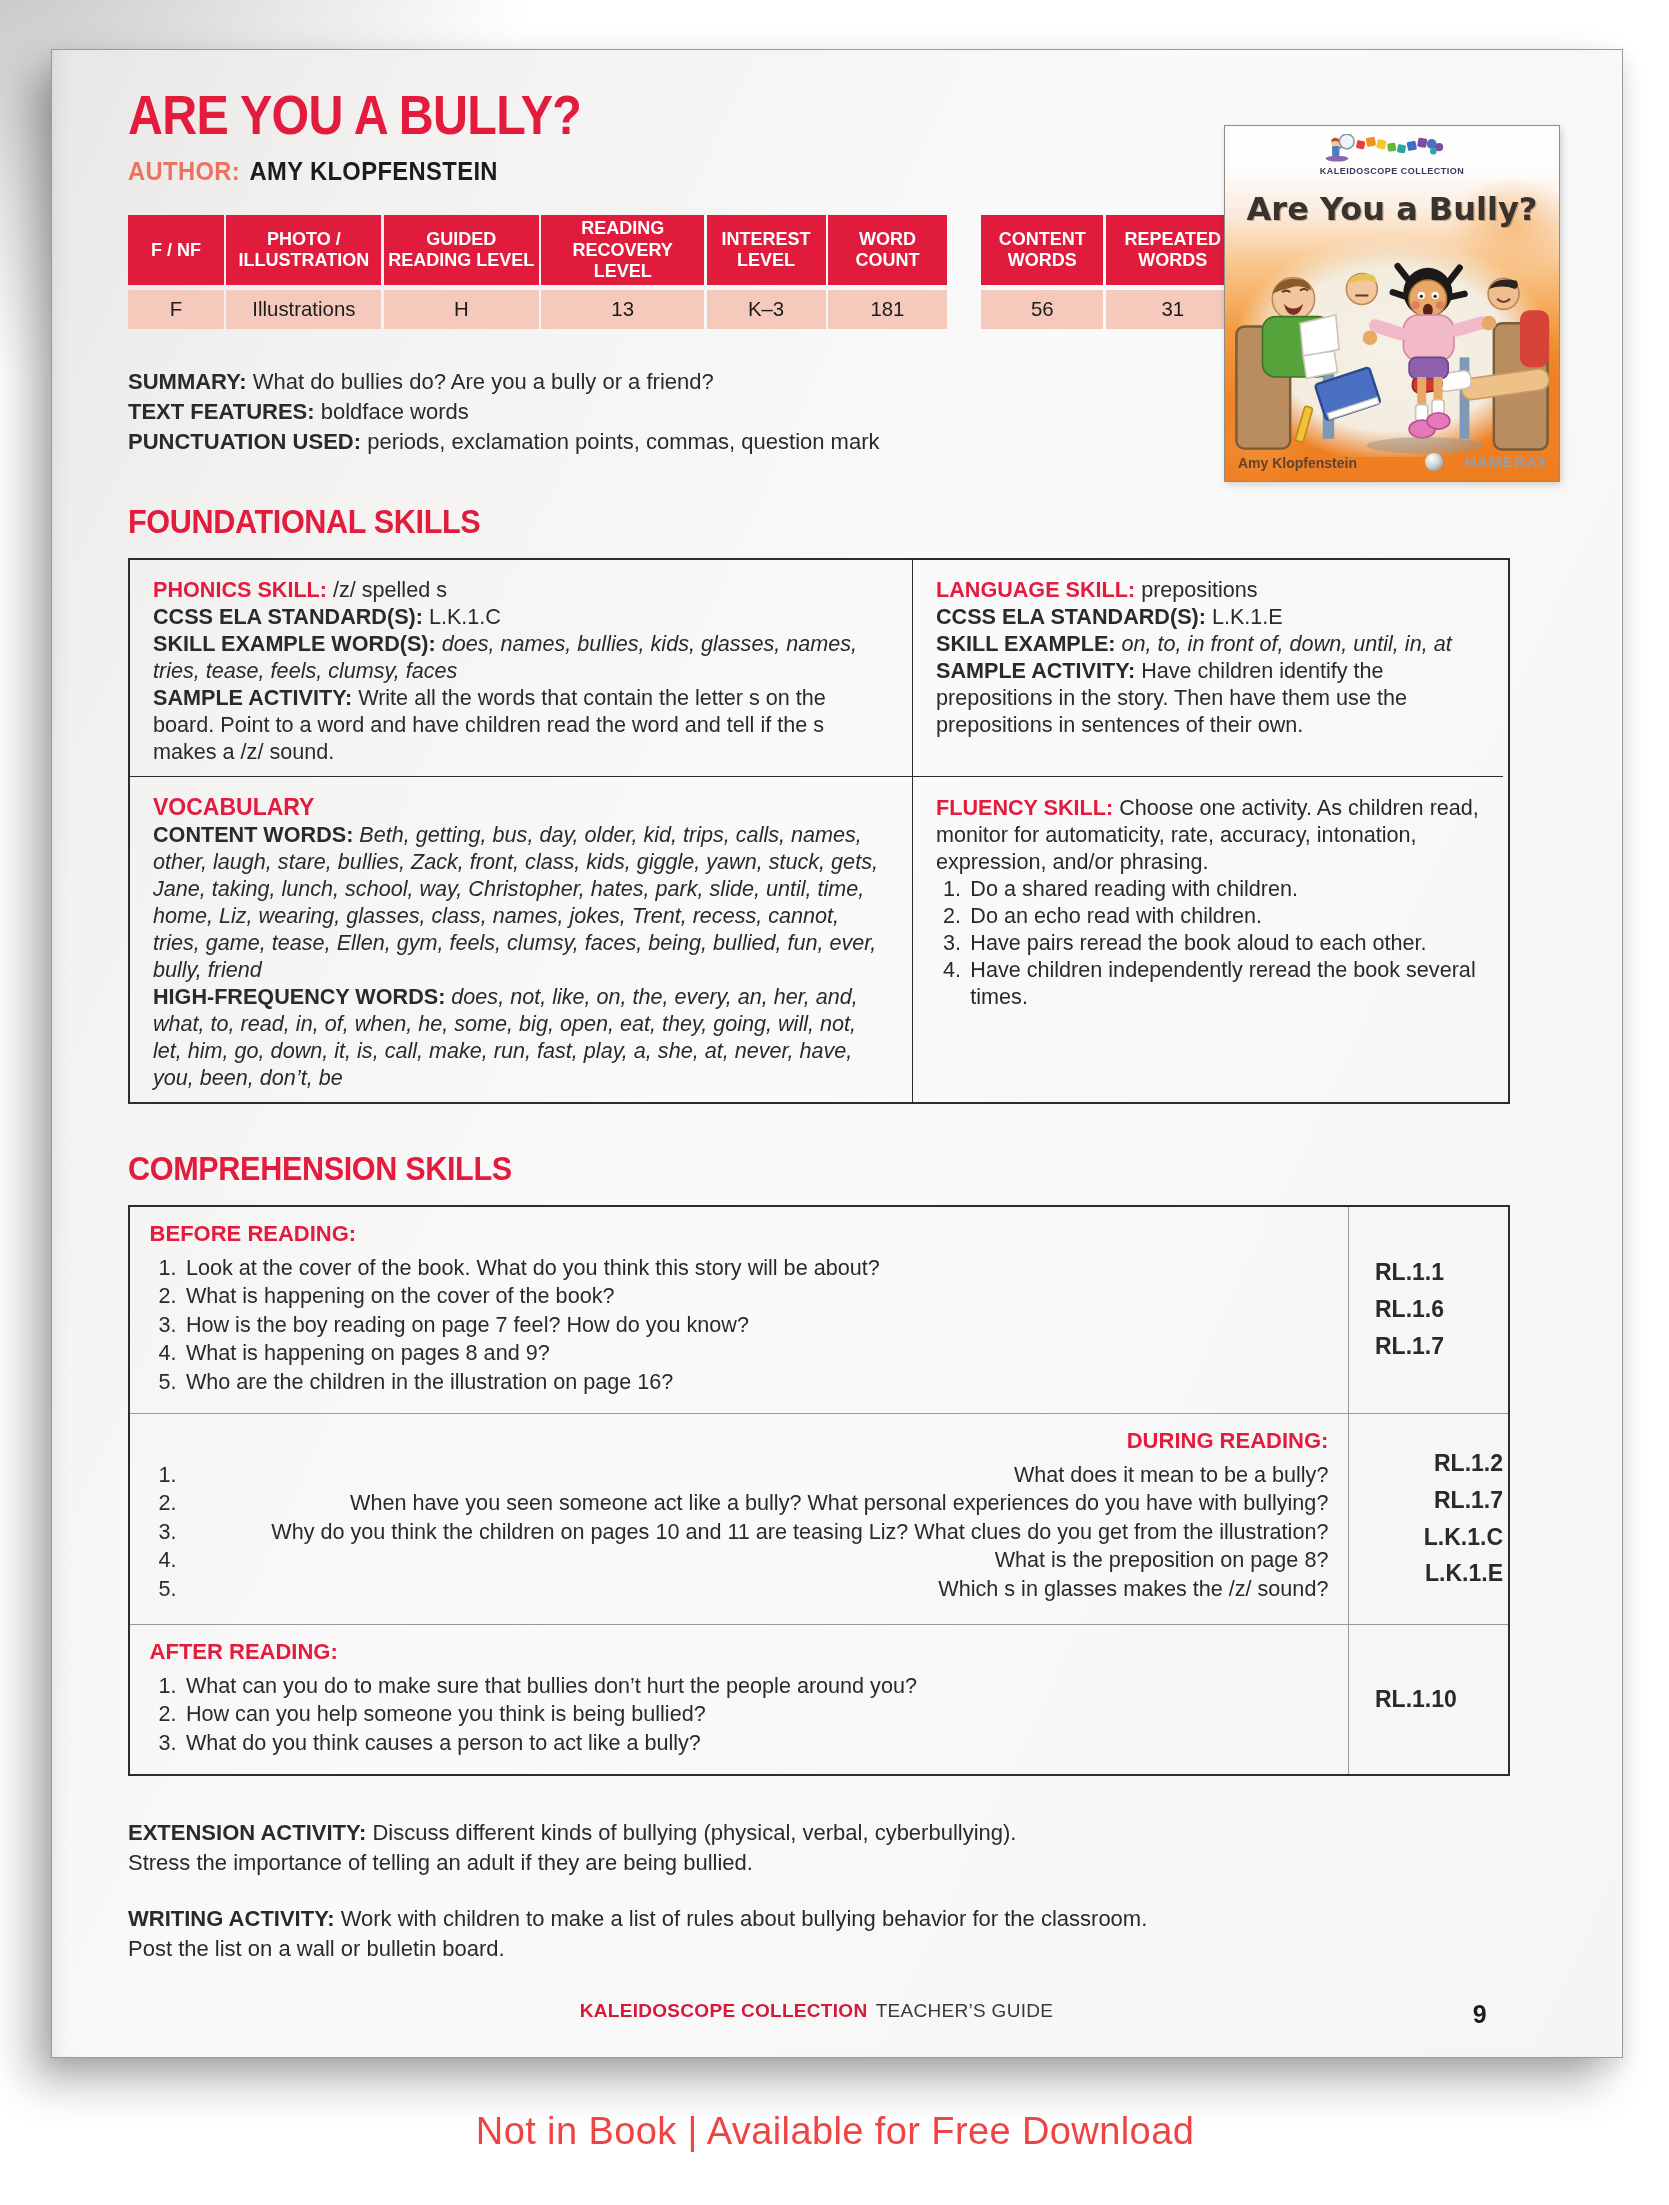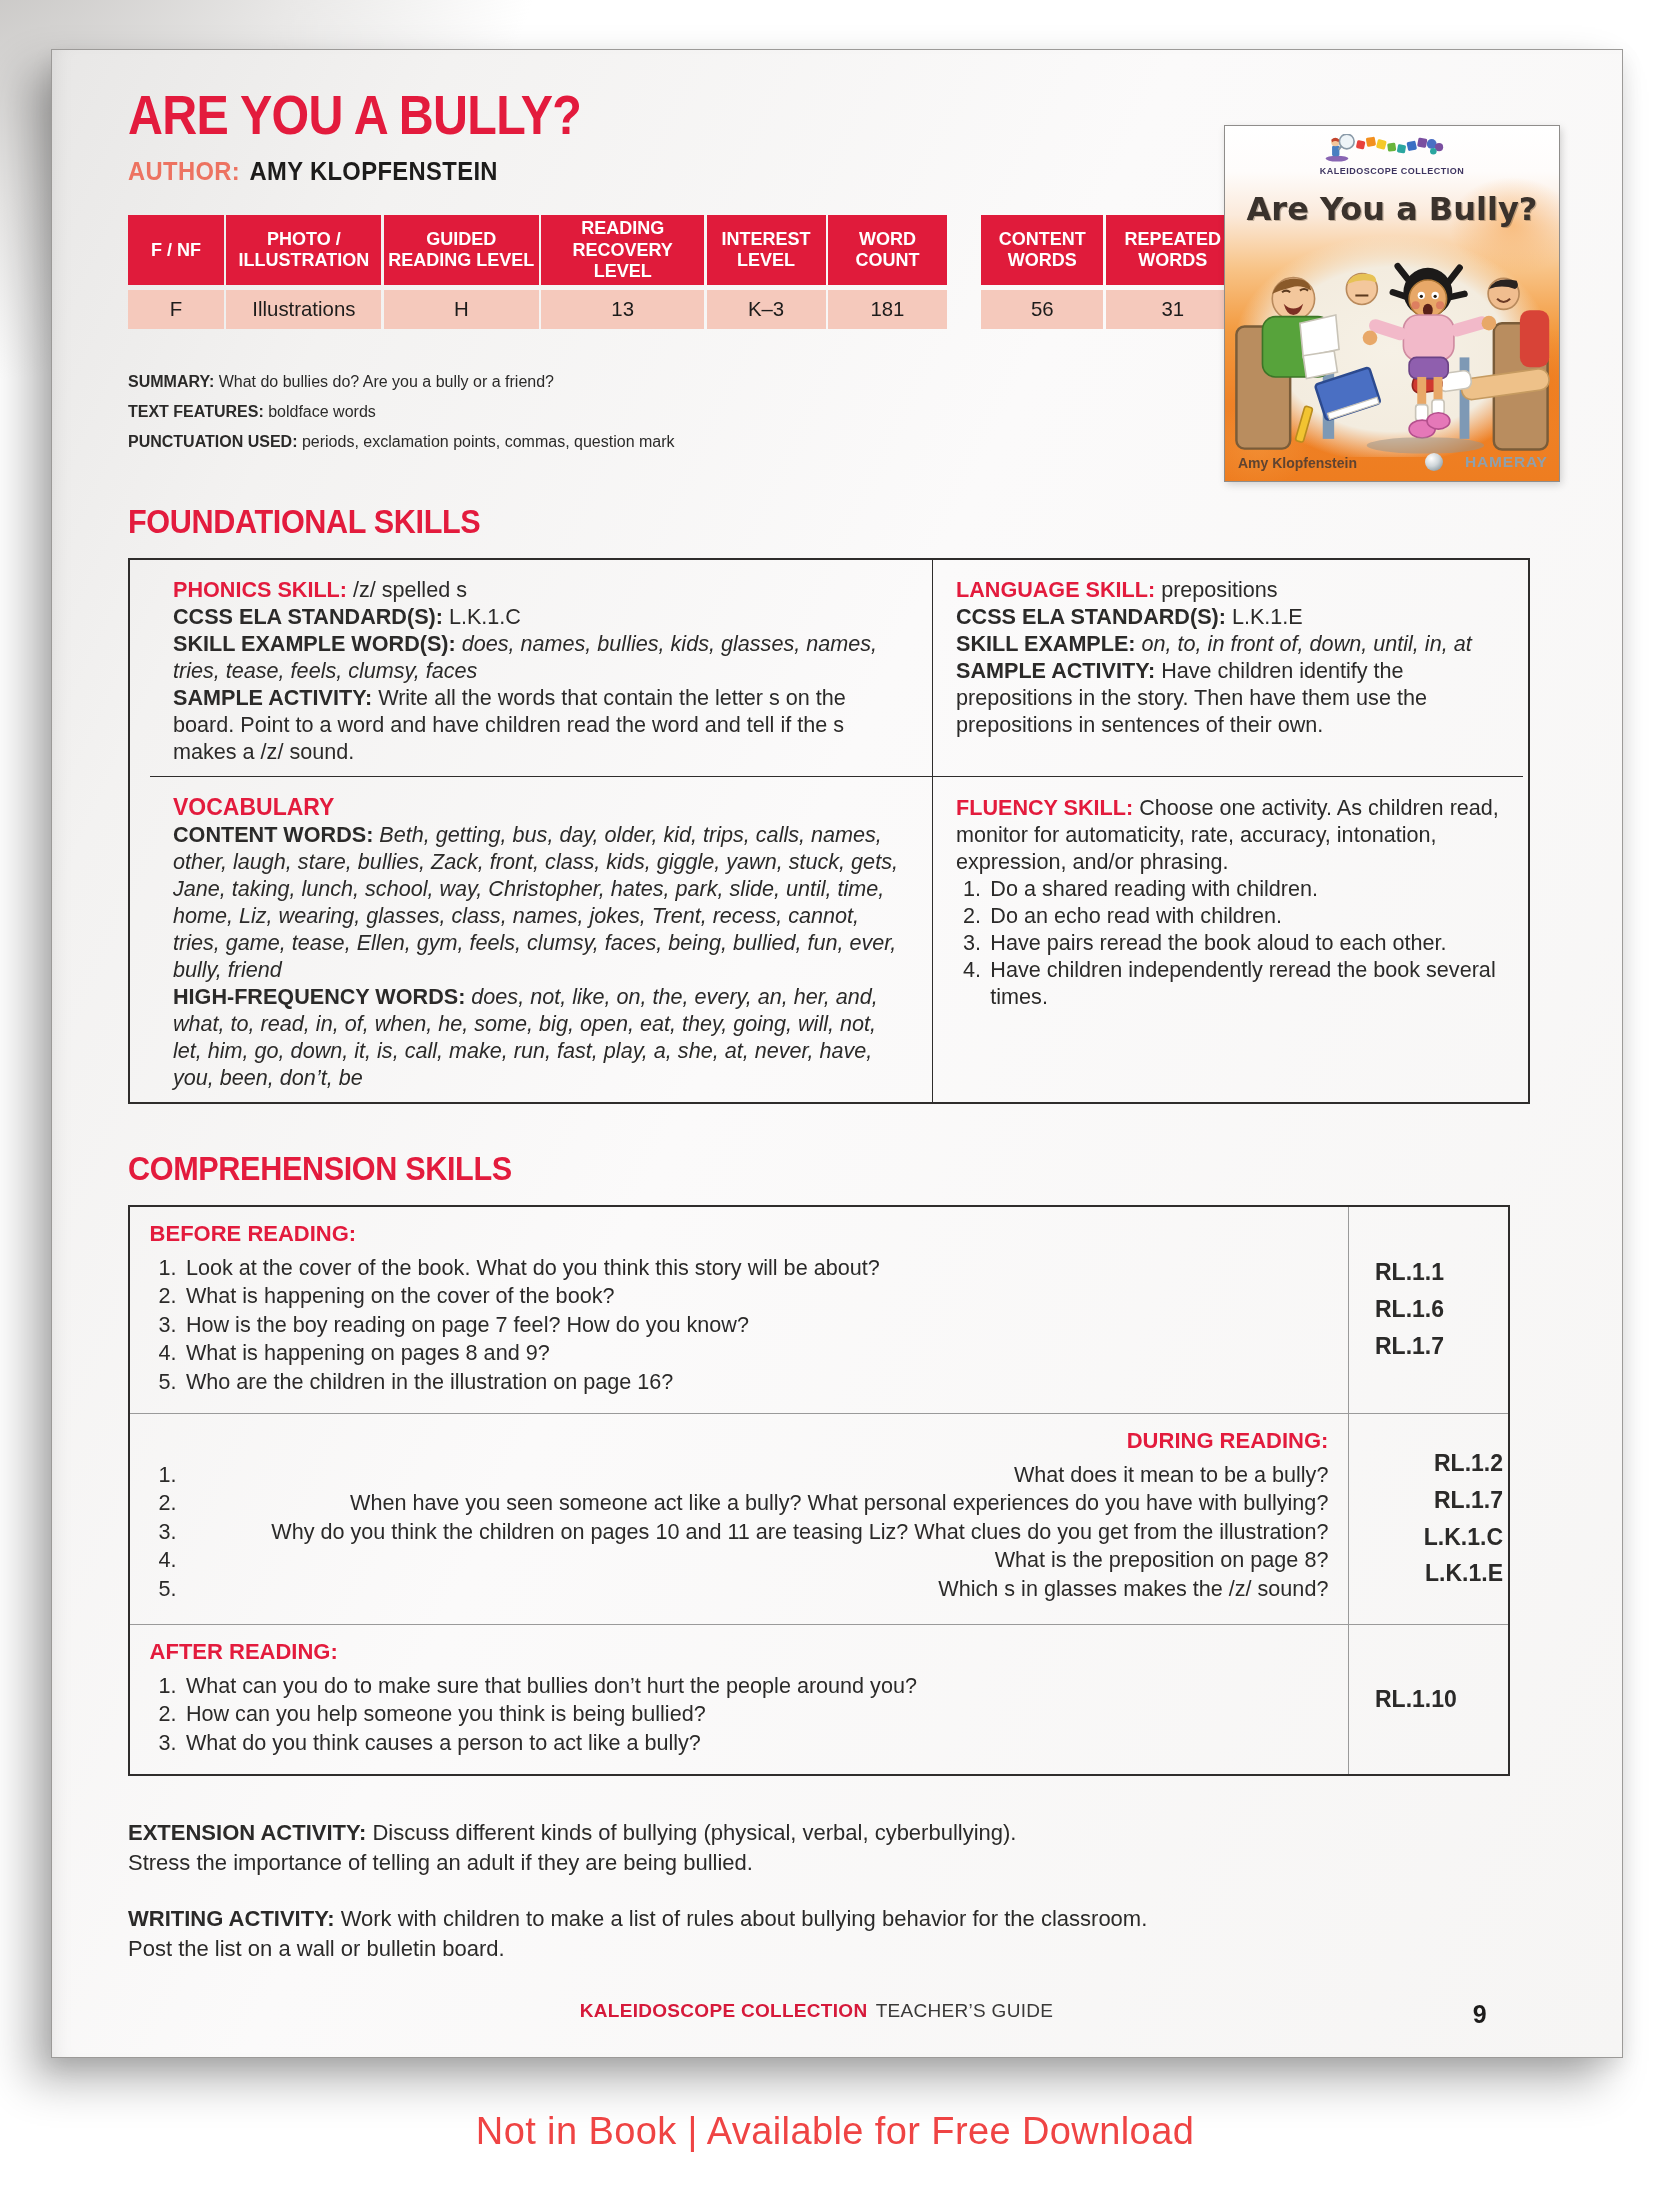--- a/index.html
+++ b/index.html
@@ -39,32 +39,32 @@
     background:#e01b3b;color:#fff;font-weight:700;font-size:18px;line-height:1.18;
     height:70px;display:flex;align-items:center;justify-content:center;
     text-align:center;white-space:pre-line;flex:none;
   }
   .vcell{
     background:#f5c9bc;color:#1d1c1b;font-size:20.4px;height:39px;flex:none;
     display:flex;align-items:center;justify-content:center;
   }
 
   .meta{margin-top:38px;}
-  .meta p{margin:0;font-size:16px;line-height:30px;}
+  .meta p{margin:0;font-size:22px;line-height:30px;}
   .blab{font-weight:700;}
 
   .sec-h{
     margin:47px 0 19.6px;font-size:34px;font-weight:900;color:#e31b3d;
     letter-spacing:-0.4px;line-height:1;transform:scaleX(.9);transform-origin:left;
     white-space:nowrap;
   }
 
   
   .skills-grid{width:1378px;border:2.4px solid #2f2d2c;display:grid;
-    grid-template-columns:783px 590px;background:transparent;padding-left:20px;}
+    grid-template-columns:783px 590px;background:transparent;}
   .sg-cell{padding:16.3px 23px 11.4px 23px;font-size:21.6px;line-height:27px;}
   .sg-cell p{margin:0;}
   .sg-r{border-right:1.6px solid #2f2d2c;}
   .sg-b{border-bottom:1.6px solid #2f2d2c;}
   .redlab{color:#e31b3d;font-weight:800;}
   .it{font-style:italic;}
   .boxlist{margin:0;padding-left:31px;list-style:decimal outside;}
   .boxlist li{padding-left:3.3px;}
   .vocab-h{color:#e31b3d;font-weight:800;font-size:23px;margin:0 0 3.3px;}
 

